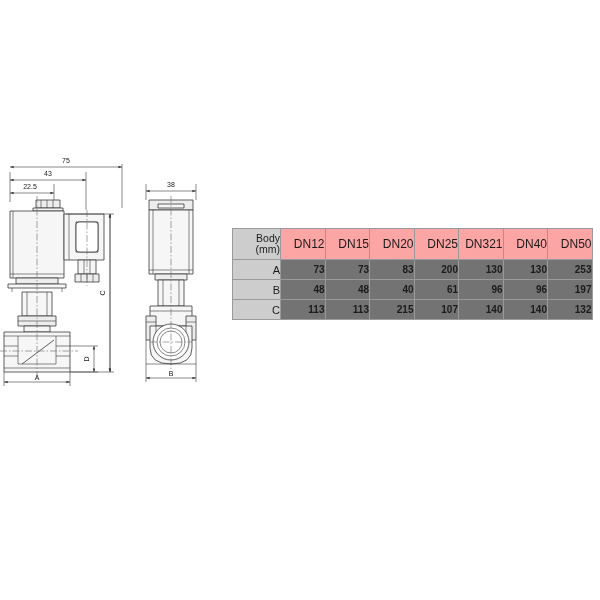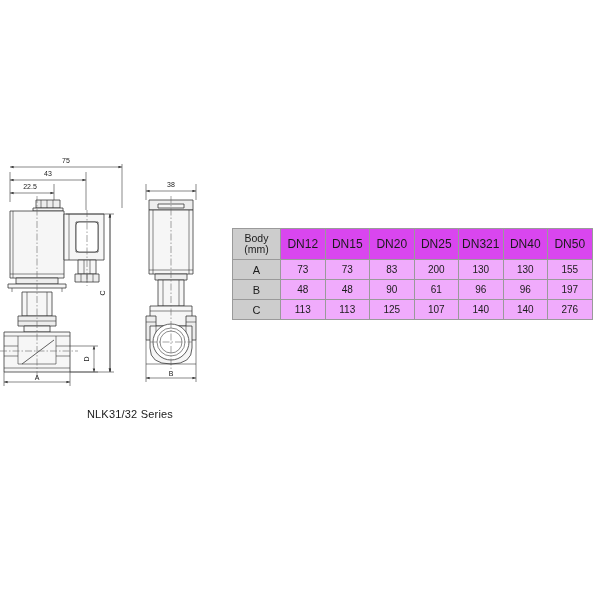--- a/index.html
+++ b/index.html
@@ -59,45 +59,46 @@
 
   table.spec {
     border-collapse: collapse;
     table-layout: fixed;
     width: 360px;
     font-size: 10.5px;
     color: #1b1b1b;
   }
   table.spec td, table.spec th {
     border: 1px solid #9a9a9a;
-    text-align: center;
+    text-align: right;
     vertical-align: middle;
     padding: 0;
     font-weight: normal;
   }
   table.spec thead th {
-    background: #d946ef;
+    background: #fca5a5;
     height: 30px;
     font-size: 12px;
     line-height: 1.05;
   }
   table.spec thead th.corner {
     font-size: 10.5px;
     background: #cdcdcd;
   }
   table.spec thead th.corner .l2 { display: block; }
   table.spec tbody th.rowlab {
     background: #cdcdcd;
     height: 19px;
     font-size: 11px;
   }
   table.spec tbody td {
-    background: #f0abfc;
+    background: #737373;
     height: 19px;
     font-size: 10px;
+    font-weight: bold;
   }
   col.c0 { width: 48px; }
   col.cn { width: 44.5px; }
 </style>
 </head>
 <body>
 
 <div id="page">
 
   <div id="drawings">
@@ -260,21 +261,20 @@
 
       <g>
         <path class="lnt" d="M146,190 L146,232"></path>
         <path class="lnt" d="M196,190 L196,232"></path>
         <path class="dim" marker-start="url(#arl)" marker-end="url(#ar)" d="M146,228 L196,228"></path>
         <text class="dtxt" x="171" y="226" text-anchor="middle">B</text>
       </g>
     </svg>
   </div>
 
-  <div id="drawing-caption">NLK31/32 Series</div>
 
   <div id="right-panel">
 
 
     <table class="spec">
       <colgroup>
         <col class="c0">
           <col class="cn">
           <col class="cn">
           <col class="cn">
@@ -300,38 +300,38 @@
       </thead>
       <tbody>
         <tr>
           <th class="rowlab">A</th>
           <td>73</td>
           <td>73</td>
           <td>83</td>
           <td>200</td>
           <td>130</td>
           <td>130</td>
-          <td>155</td>
+          <td>253</td>
         </tr>
         <tr>
           <th class="rowlab">B</th>
           <td>48</td>
           <td>48</td>
-          <td>90</td>
+          <td>40</td>
           <td>61</td>
           <td>96</td>
           <td>96</td>
           <td>197</td>
         </tr>
         <tr>
           <th class="rowlab">C</th>
           <td>113</td>
           <td>113</td>
-          <td>125</td>
+          <td>215</td>
           <td>107</td>
           <td>140</td>
           <td>140</td>
-          <td>276</td>
+          <td>132</td>
         </tr>
       </tbody>
     </table>
   </div>
 </div>
 
 </body></html>

